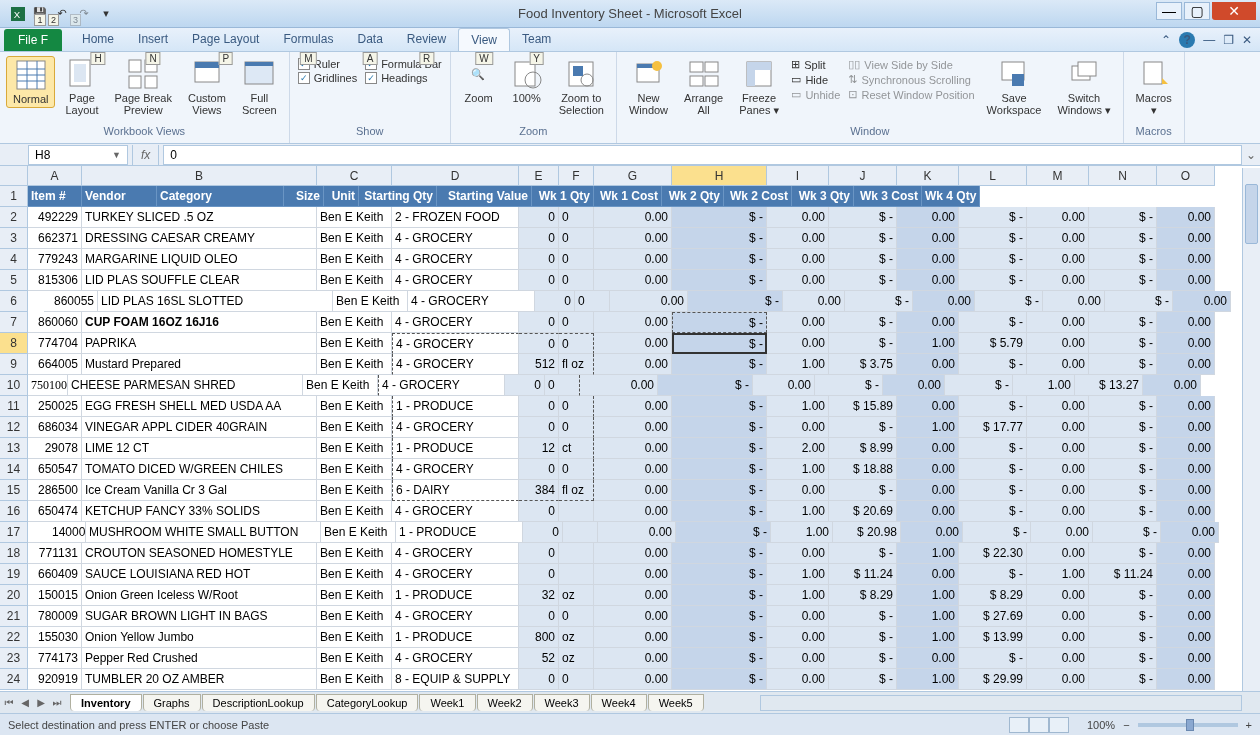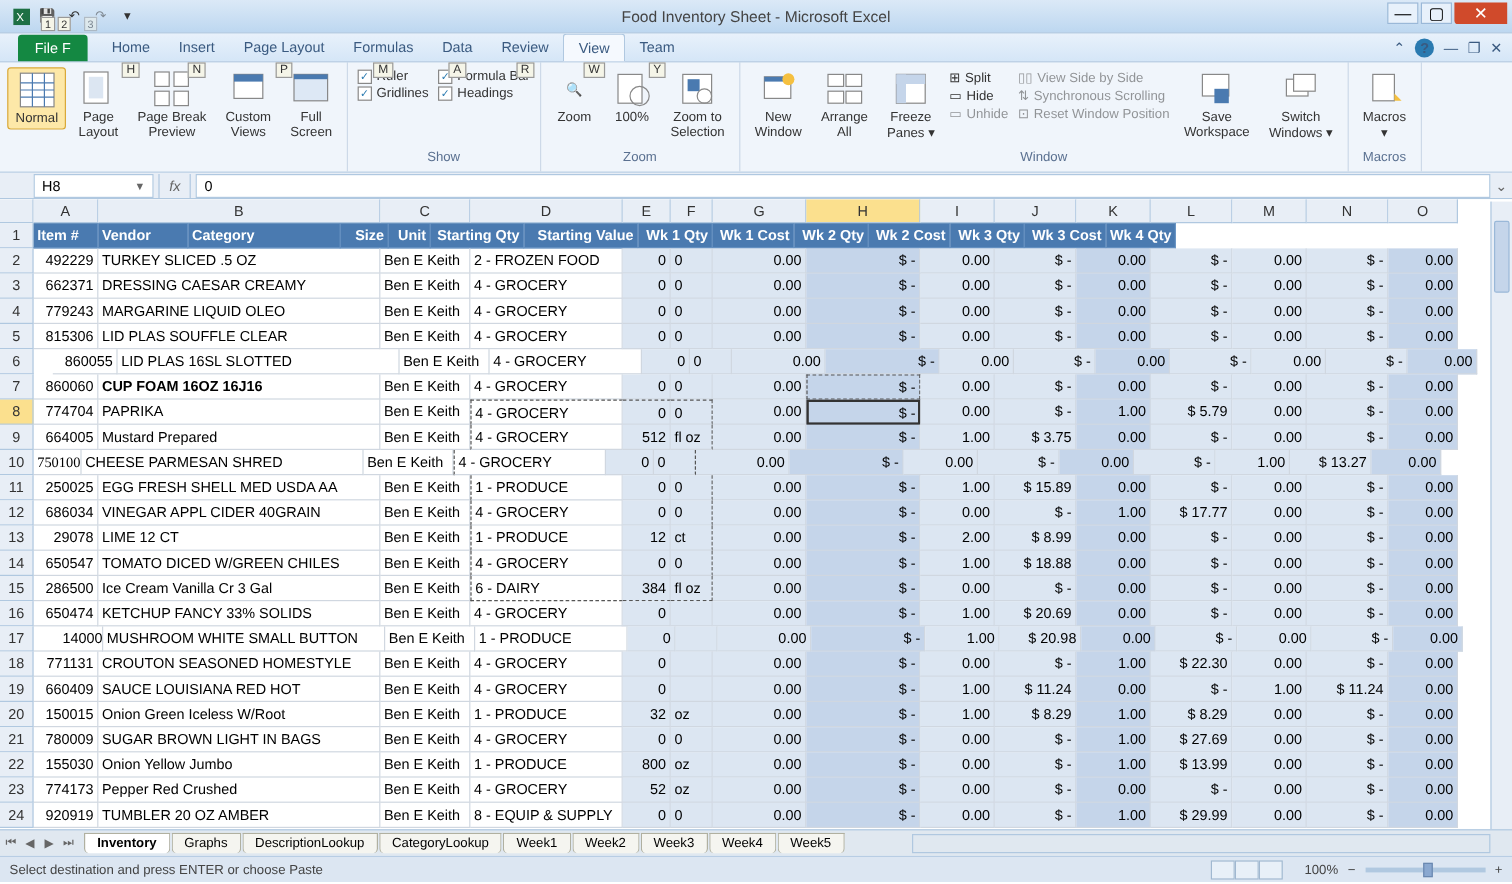--- a/index.html
+++ b/index.html
@@ -6,21 +6,21 @@
 body { font-family: "Segoe UI", Tahoma, sans-serif; font-size: 12px; background: #fff; overflow: hidden; width: 1260px; height: 737px; position: relative; }
 .titlebar { height: 28px; background: linear-gradient(#dbe9f7,#bdd7f0); display: flex; align-items: center; position: relative; border-bottom: 1px solid #9ab8d8; }
 .qat { display: flex; align-items: center; gap: 2px; padding-left: 8px; }
 .qat-btn { width: 20px; height: 20px; display: flex; align-items: center; justify-content: center; border-radius: 2px; font-size: 11px; color: #333; }
 .qat-btn svg { width: 14px; height: 14px; }
 .title-center { position: absolute; left: 50%; transform: translateX(-50%); font-size: 13px; color: #444; }
 .winctrl { position: absolute; right: 0; top: 0; display: flex; }
 .winctrl div { width: 40px; height: 20px; display: flex; align-items: center; justify-content: center; font-size: 14px; }
 .winctrl .close { background: #d04a2b; color: #fff; border-radius: 0 0 0 3px; margin-right: 4px; margin-top: 2px; height: 18px; width: 44px; }
 .winctrl .min, .winctrl .max { background: #e8f1fb; border: 1px solid #9ab8d8; margin-top: 2px; height: 18px; width: 26px; margin-right: 2px; }
-.ribbon-tabs { height: 24px; background: linear-gradient(#e8f1fb,#d5e6f7); display: flex; align-items: flex-end; padding-left: 15px; border-bottom: 1px solid #b0c8e0; position: relative; }
+.ribbon-tabs { height: 24px; background: linear-gradient(#e8f1fb,#d5e6f7); display: flex; align-items: flex-end; padding-left: 4px; border-bottom: 1px solid #b0c8e0; position: relative; }
 .file-tab { background: #148842; color: #fff; padding: 4px 14px; font-size: 12px; border-radius: 3px 3px 0 0; margin-right: 8px; }
 .tab { padding: 4px 12px; font-size: 12px; color: #3a5a80; cursor: pointer; position: relative; }
 .tab .keytip { position: absolute; top: -14px; left: 50%; transform: translateX(-50%); background: #f5f5e8; border: 1px solid #999; padding: 0 3px; font-size: 10px; color: #333; }
 .tab.active { background: #f5f9fe; border: 1px solid #b0c8e0; border-bottom: none; border-radius: 3px 3px 0 0; }
 .ribbon-help { position: absolute; right: 8px; top: 4px; display: flex; gap: 8px; align-items: center; }
 .ribbon-help span { color: #3a5a80; font-size: 12px; }
 .help-icon { width:16px; height:16px; background:#2a7ab0; border-radius:50%; color:#fff; display:flex; align-items:center; justify-content:center; font-size:11px; font-weight:bold; }
 .ribbon { height: 92px; background: #f0f5fb; border-bottom: 1px solid #b0c8e0; display: flex; }
 .ribbon-group { border-right: 1px solid #cdd9e8; padding: 4px 6px; display: flex; flex-direction: column; justify-content: space-between; }
 .ribbon-group-label { text-align: center; font-size: 11px; color: #5a7090; padding: 2px 0; }
@@ -165,20 +165,21 @@
           <div class="icon">
             <svg width="32" height="32">
               <rect x="2" y="4" width="28" height="22" fill="#dde8f5" stroke="#888"></rect>
               <rect x="2" y="4" width="28" height="4" fill="#4a7ab0"></rect>
             </svg>
           </div>
           <span style="white-space:pre-line">Full
 Screen</span>
         </div>
     </div>
+    <div class="ribbon-group-label">Workbook Views</div>
   </div>
   <div class="ribbon-group">
     <div class="ribbon-row">
       <div class="small-col">
         <label class="check-item">
             <span class="cbox">✓</span>
             <span>Ruler</span>
           </label>
         <label class="check-item">
             <span class="cbox">✓</span>

